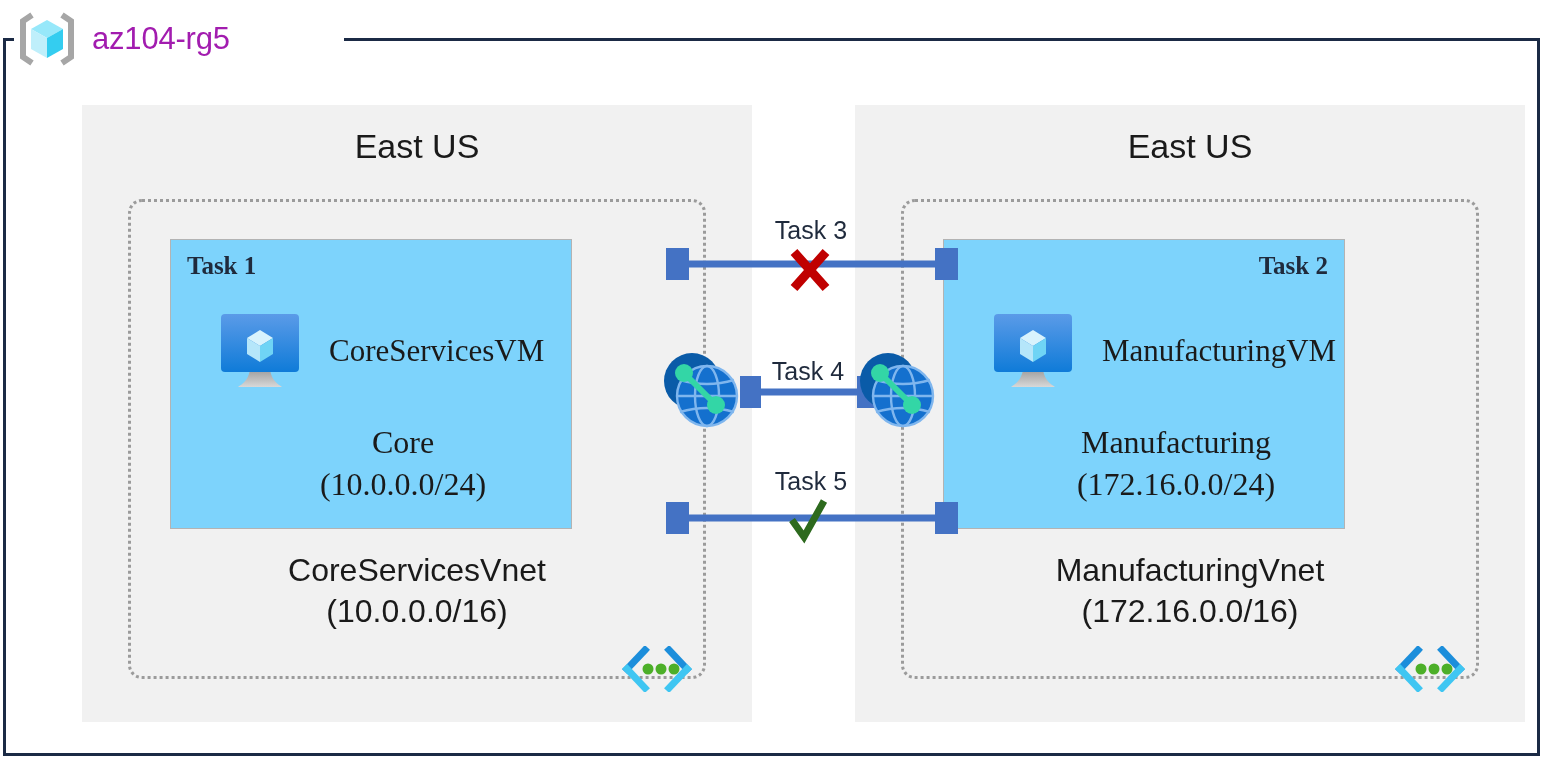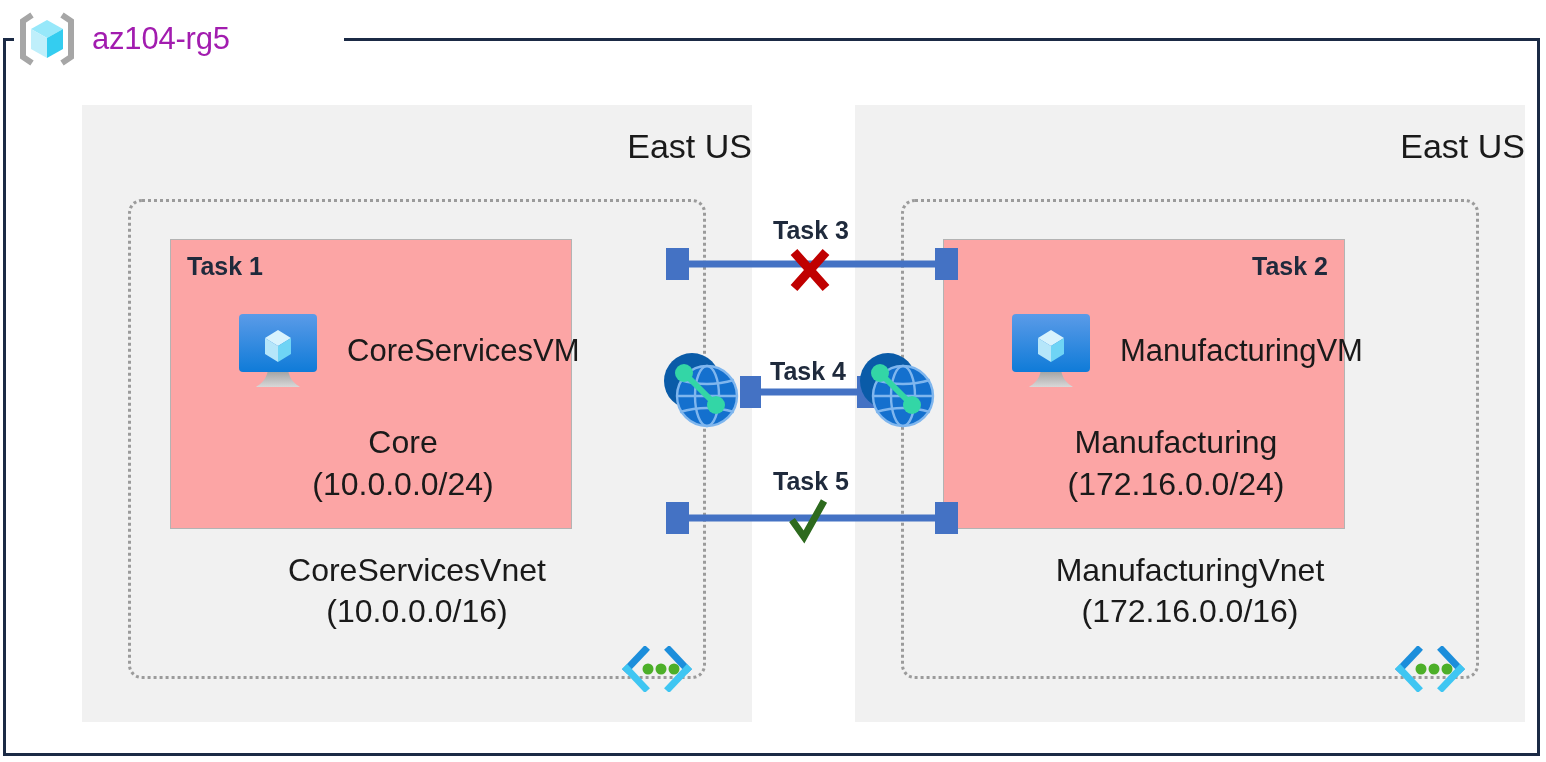--- a/index.html
+++ b/index.html
@@ -75,21 +75,21 @@
     background: #F1F1F1;
   }
   .region.left  { left: 82px;  width: 670px; }
   .region.right { left: 855px; width: 670px; }
 
   .region-label {
     position: absolute;
     top: 22px;
     left: 0;
     width: 100%;
-    text-align: right;
+    text-align: center;
     font-size: 34px;
     color: #1a1a1a;
   }
 
   
   .vnet {
     position: absolute;
     top: 94px;
     left: 46px;
     width: 578px;
@@ -116,42 +116,43 @@
     height: 46px;
   }
 
   
   .subnet {
     position: absolute;
     top: 37px;
     left: 39px;
     width: 402px;
     height: 290px;
-    background: #fca5a5;
+    background: #7dd3fc;
     border: 1px solid #b3b3b3;
     box-sizing: border-box;
+    font-family: Liberation Serif, serif;
   }
   .task-tag {
     position: absolute;
     top: 12px;
     font-size: 25px;
     font-weight: bold;
     color: #1F2A3C;
   }
   .task-tag.tl { left: 16px; }
   .task-tag.tr { right: 16px; }
 
   .vm-row {
     position: absolute;
     top: 68px;
     left: 0;
     width: 100%;
     display: flex;
     align-items: center;
-    padding-left: 64px;
+    padding-left: 46px;
     box-sizing: border-box;
     gap: 22px;
   }
   .vm-icon { width: 90px; height: 86px; flex: none; }
   .vm-name { font-size: 31px; color: #1a1a1a; white-space: nowrap; }
 
   .subnet-label {
     position: absolute;
     left: 0;
     width: 100%;
@@ -160,21 +161,21 @@
     font-size: 32px;
     color: #1a1a1a;
     line-height: 1.3;
     margin-left: 32px;
   }
 
   
   .conn-label {
     position: absolute;
     font-size: 25px;
-    font-weight: bold;
+    font-weight: normal;
     color: #1F2A3C;
     text-align: center;
     white-space: nowrap;
   }
   .arrow-svg { position: absolute; }
   .mark-svg  { position: absolute; }
   .peer-icon { position: absolute; width: 84px; height: 78px; }
 </style>
 </head>
 <body>

